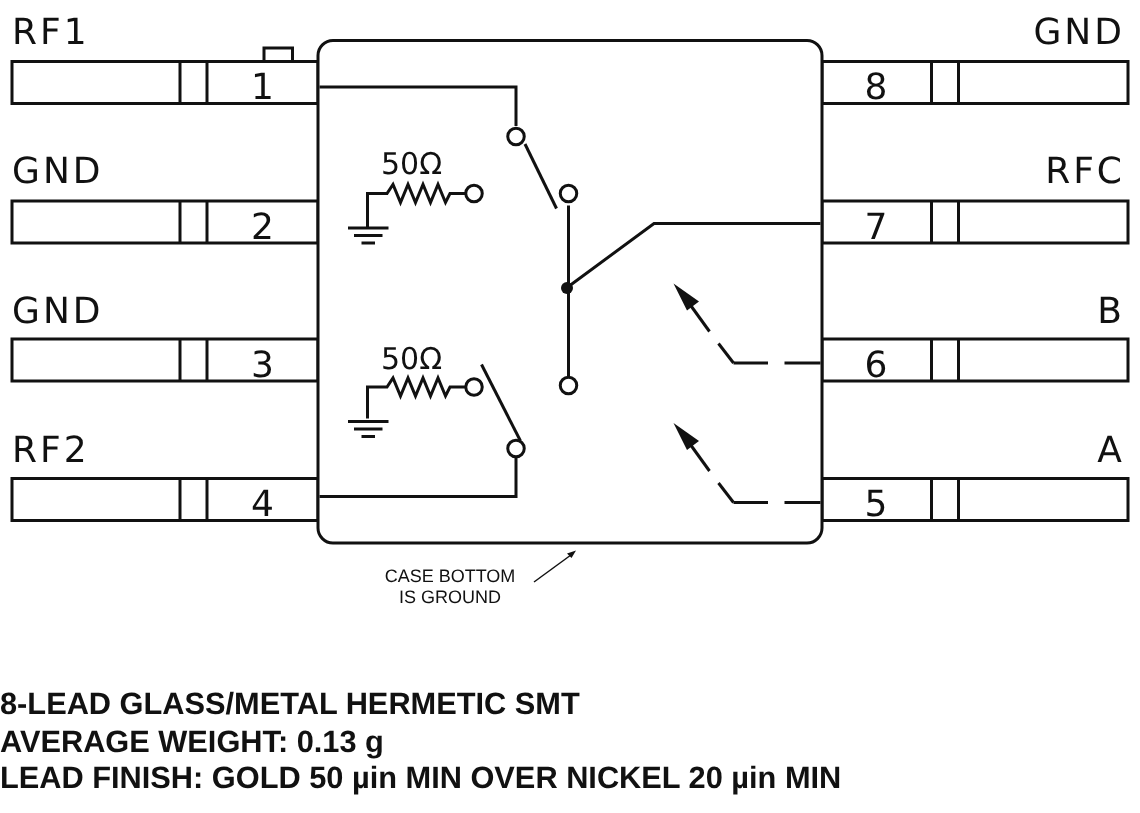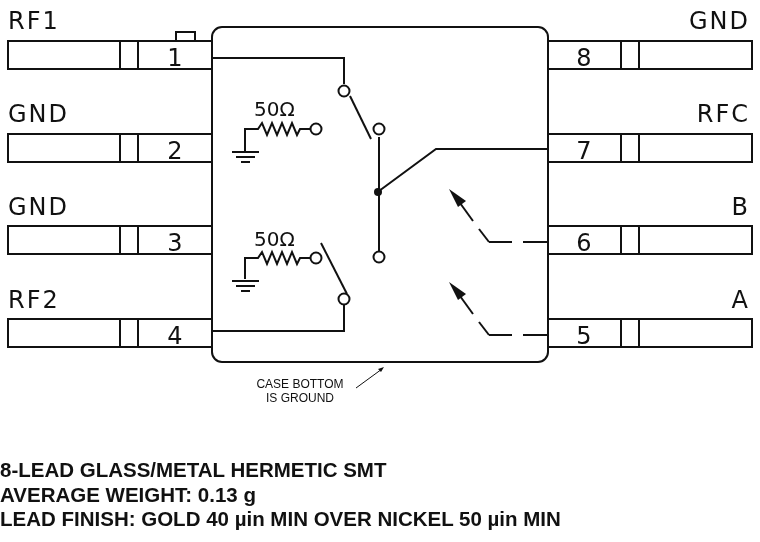--- a/index.html
+++ b/index.html
@@ -143,14 +143,14 @@
   <text class="res" x="254" y="116">50Ω</text>
   <text class="res" x="254" y="246">50Ω</text>
 
   <text class="note" x="300" y="388" text-anchor="middle">CASE BOTTOM</text>
   <text class="note" x="300" y="402" text-anchor="middle">IS GROUND</text>
 </svg>
 
 <div class="caption">
   <div>8-LEAD GLASS/METAL HERMETIC SMT</div>
   <div>AVERAGE WEIGHT: 0.13 g</div>
-  <div>LEAD FINISH: GOLD 40 µin MIN OVER NICKEL 50 µin MIN</div>
+  <div>LEAD FINISH: GOLD 50 µin MIN OVER NICKEL 20 µin MIN</div>
 </div>
 
 </body></html>

